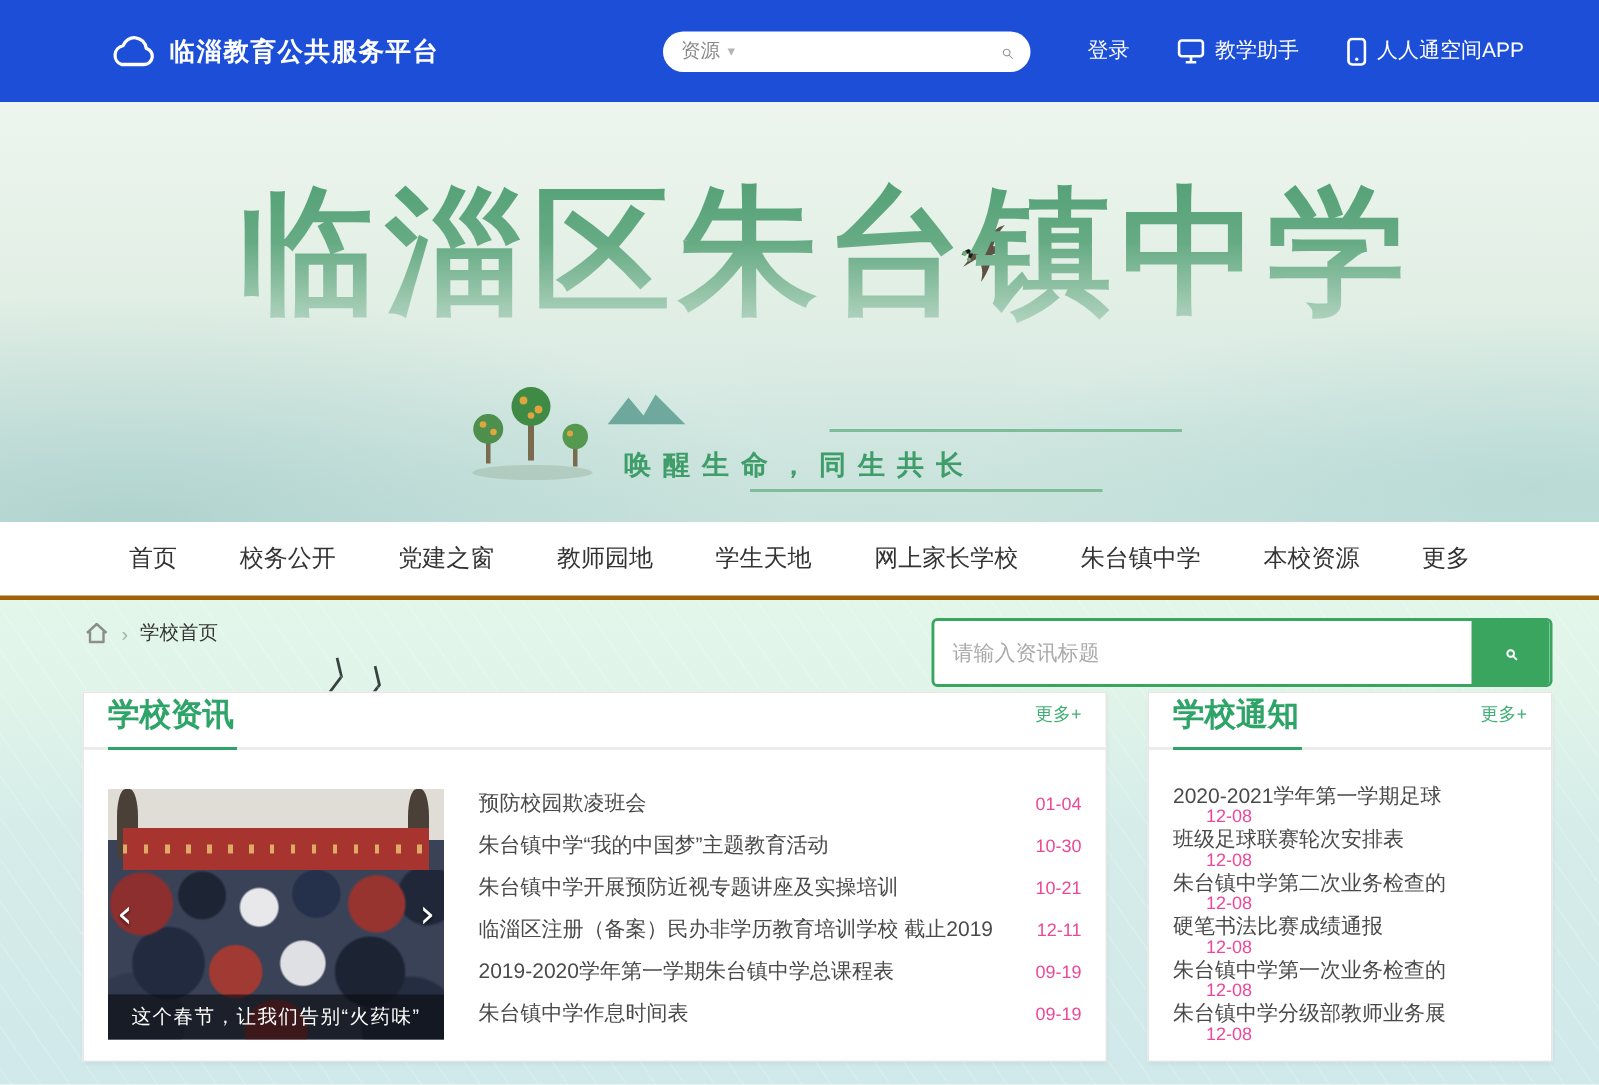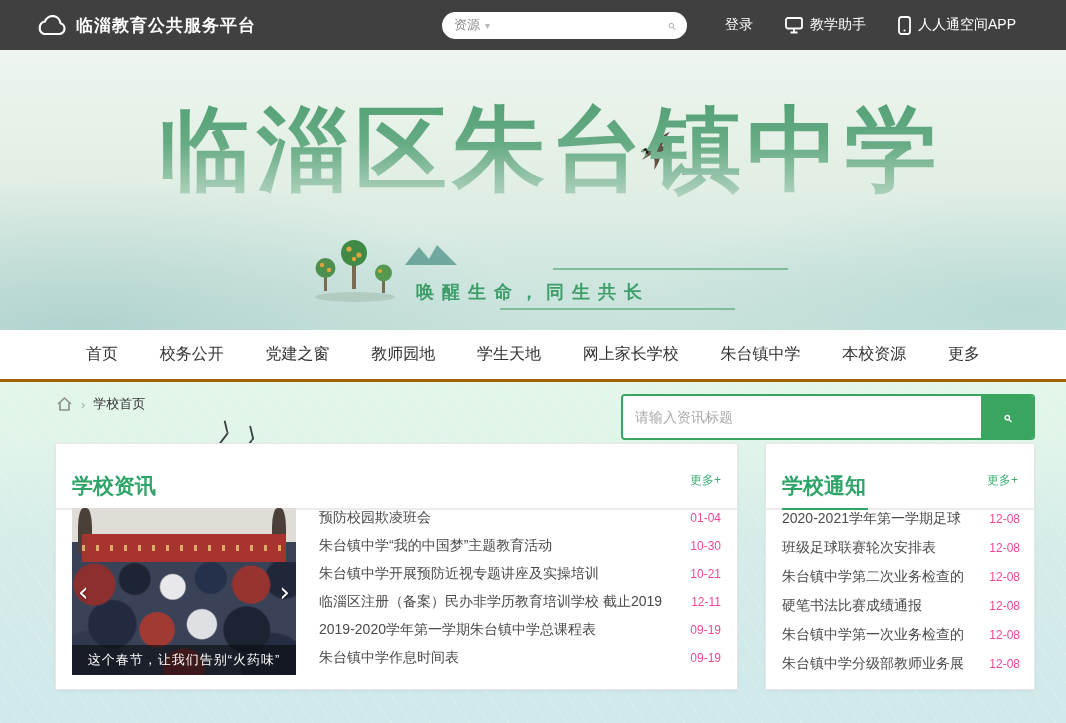--- a/index.html
+++ b/index.html
@@ -1,20 +1,20 @@
 <!DOCTYPE html>
 <html><head>
 <meta charset="utf-8">
 <style>
   * { margin:0; padding:0; box-sizing:border-box; }
   html,body { width:1066px; height:723px; overflow:hidden; }
   body { font-family:"Liberation Sans","DejaVu Sans",sans-serif; background:#fff; position:relative; }
 
   
-  .topbar { height:50px; background:#404040; display:flex; align-items:center; padding:0 50px 0 36px; color:#fff; }
+  .topbar { height:68px; background:#1d4ed8; display:flex; align-items:center; padding:0 50px 0 73px; color:#fff; }
   .brand { display:flex; align-items:center; gap:10px; }
   .cloud-icon svg { display:block; }
   .brand-name { font-size:17px; font-weight:bold; letter-spacing:1px; }
   .topbar-spacer { flex:1; }
   .top-search { width:245px; height:27px; background:#fff; border-radius:14px; display:flex; align-items:center; padding:0 12px; margin-right:38px; cursor:pointer; }
   .scope { color:#8a8a8a; font-size:13px; }
   .scope-caret { color:#b5b5b5; font-size:10px; margin-left:5px; }
   .top-search-spacer { flex:1; }
   .mag { color:#9a9a9a; font-size:15px; transform:scaleX(-1); display:inline-block; }
   .top-link { display:flex; align-items:center; gap:7px; font-size:14px; margin-left:32px; cursor:pointer; white-space:nowrap; }
@@ -58,21 +58,21 @@
   .news-search { position:absolute; top:12px; left:621px; width:414px; height:46px; display:flex; z-index:2;
     border:2px solid #3aa55f; border-radius:4px; overflow:hidden; background:#fff; }
   .news-search input { flex:1; border:none; outline:none; padding:0 12px; font-size:14px; color:#333; font-family:inherit; }
   .news-search input::placeholder { color:#aaa; }
   .search-btn { width:52px; background:#3aa55f; border:none; color:#fff; font-size:17px; cursor:pointer; display:flex; align-items:center; justify-content:center; }
   .search-btn .mag { color:#fff; font-weight:bold; }
 
   .panel { position:absolute; top:61px; background:#fff; border:1px solid #e6e6e6; box-shadow:0 1px 3px rgba(0,0,0,.05); z-index:1; }
   .panel-news { left:55px; width:683px; height:247px; }
   .panel-notice { left:765px; width:270px; height:247px; }
-  .panel-head { display:flex; align-items:flex-start; justify-content:space-between; padding:28px 16px 0 16px; }
+  .panel-head { display:flex; align-items:center; justify-content:space-between; padding:0 16px 0 16px; }
   .panel-title { color:#2fa468; font-size:21px; font-weight:bold; cursor:default; }
   .more-link { color:#3fae74; font-size:12px; cursor:pointer; }
   .panel-rule { height:2px; margin:8px 0 0 0; background:#ececec; position:relative; }
   .panel-rule::before { content:""; position:absolute; left:16px; top:0; width:86px; height:2px; background:#2fa468; }
 
   
   .carousel { position:absolute; left:16px; top:64px; width:224px; height:167px; overflow:hidden; cursor:pointer; background:#3a4258; }
   .ph-sky { position:absolute; top:0; left:0; right:0; height:34px; background:#dfddd5;
     }
   .ph-tree { position:absolute; width:14px; height:46px; background:#4a4038; border-radius:40% 40% 0 0; top:0; }
@@ -97,21 +97,21 @@
       #3a4258; }
   .carousel-caption { position:absolute; left:0; right:0; bottom:0; height:30px; background:rgba(10,12,16,.62);
     color:#fff; font-size:13px; display:flex; align-items:center; justify-content:center; letter-spacing:1px; }
   .car-arrow { position:absolute; top:50%; transform:translateY(-50%); color:#fff; font-size:26px; line-height:1; cursor:pointer; text-shadow:0 1px 2px rgba(0,0,0,.5); font-family:"DejaVu Sans",sans-serif; }
   .car-prev { left:6px; } .car-next { right:6px; }
 
   
   .news-list { position:absolute; left:263px; right:16px; top:60px; list-style:none; }
   .news-list li { display:flex; align-items:center; height:28px; cursor:pointer; }
   .notice-list { position:absolute; left:16px; right:14px; top:60px; list-style:none; }
-  .notice-list li { display:flex; align-items:center; height:29px; cursor:pointer; }
+  .notice-list li { display:flex; height:29px; cursor:pointer;flex-direction:column; }
   .item-title { flex:1; font-size:14px; color:#4a4a4a; white-space:nowrap; overflow:hidden; }
   .item-date { font-size:12px; color:#ec4899; margin-left:22px; }
 </style>
 </head>
 <body>
 
 <div class="topbar">
   <div class="brand">
     <span class="cloud-icon">
       <svg width="30" height="22" viewBox="0 0 30 22">

